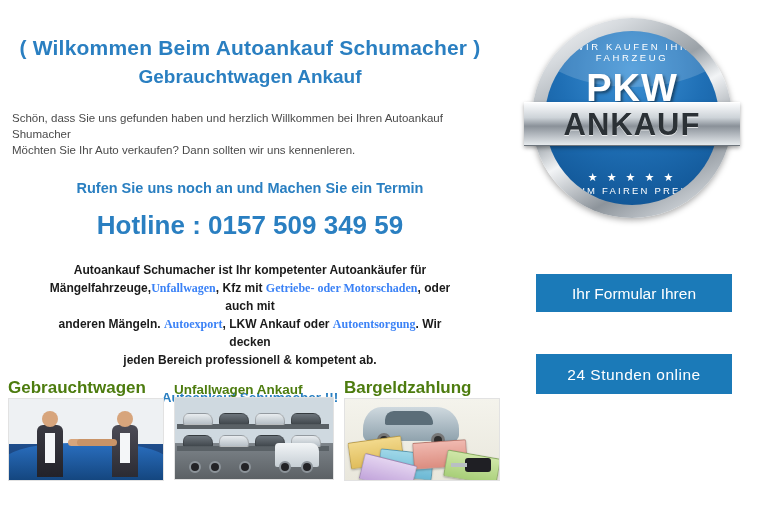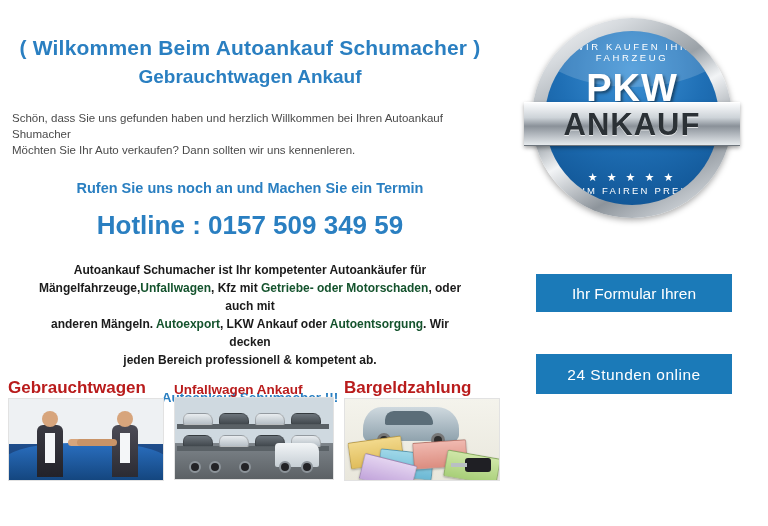--- a/index.html
+++ b/index.html
@@ -70,21 +70,21 @@
 
   .paragraph {
     margin: 20px 0 0 0;
     text-align: center;
     font-size: 12px;
     font-weight: bold;
     color: #1b1b1b;
     line-height: 18px;
     padding: 0 28px;
   }
-  .paragraph .lnk { color: #14532d; }
+  .paragraph .lnk { color: #3b82f6; font-family: Liberation Serif, serif; }
 
   .usebox {
     margin: 18px 0 0 0;
     text-align: center;
     color: #2a7fc1;
     font-size: 14px;
     font-weight: bold;
     line-height: 22px;
   }
   .usebox .l2 { font-size: 13.5px; }
@@ -94,21 +94,21 @@
     position: absolute;
     left: 8px;
     top: 378px;
     width: 492px;
     display: flex;
     gap: 10px;
   }
   .card { width: 156px; }
   .card.wide { width: 160px; }
   .card-title {
-    color: #b91c1c;
+    color: #4d7c0f;
     font-size: 17px;
     font-weight: bold;
     margin-bottom: 0;
     white-space: nowrap;
   }
   .card-title.sm { font-size: 13.5px; padding-top: 4px; }
   .thumb {
     width: 100%;
     height: 83px;
     border: 1px solid #e2e2e2;

